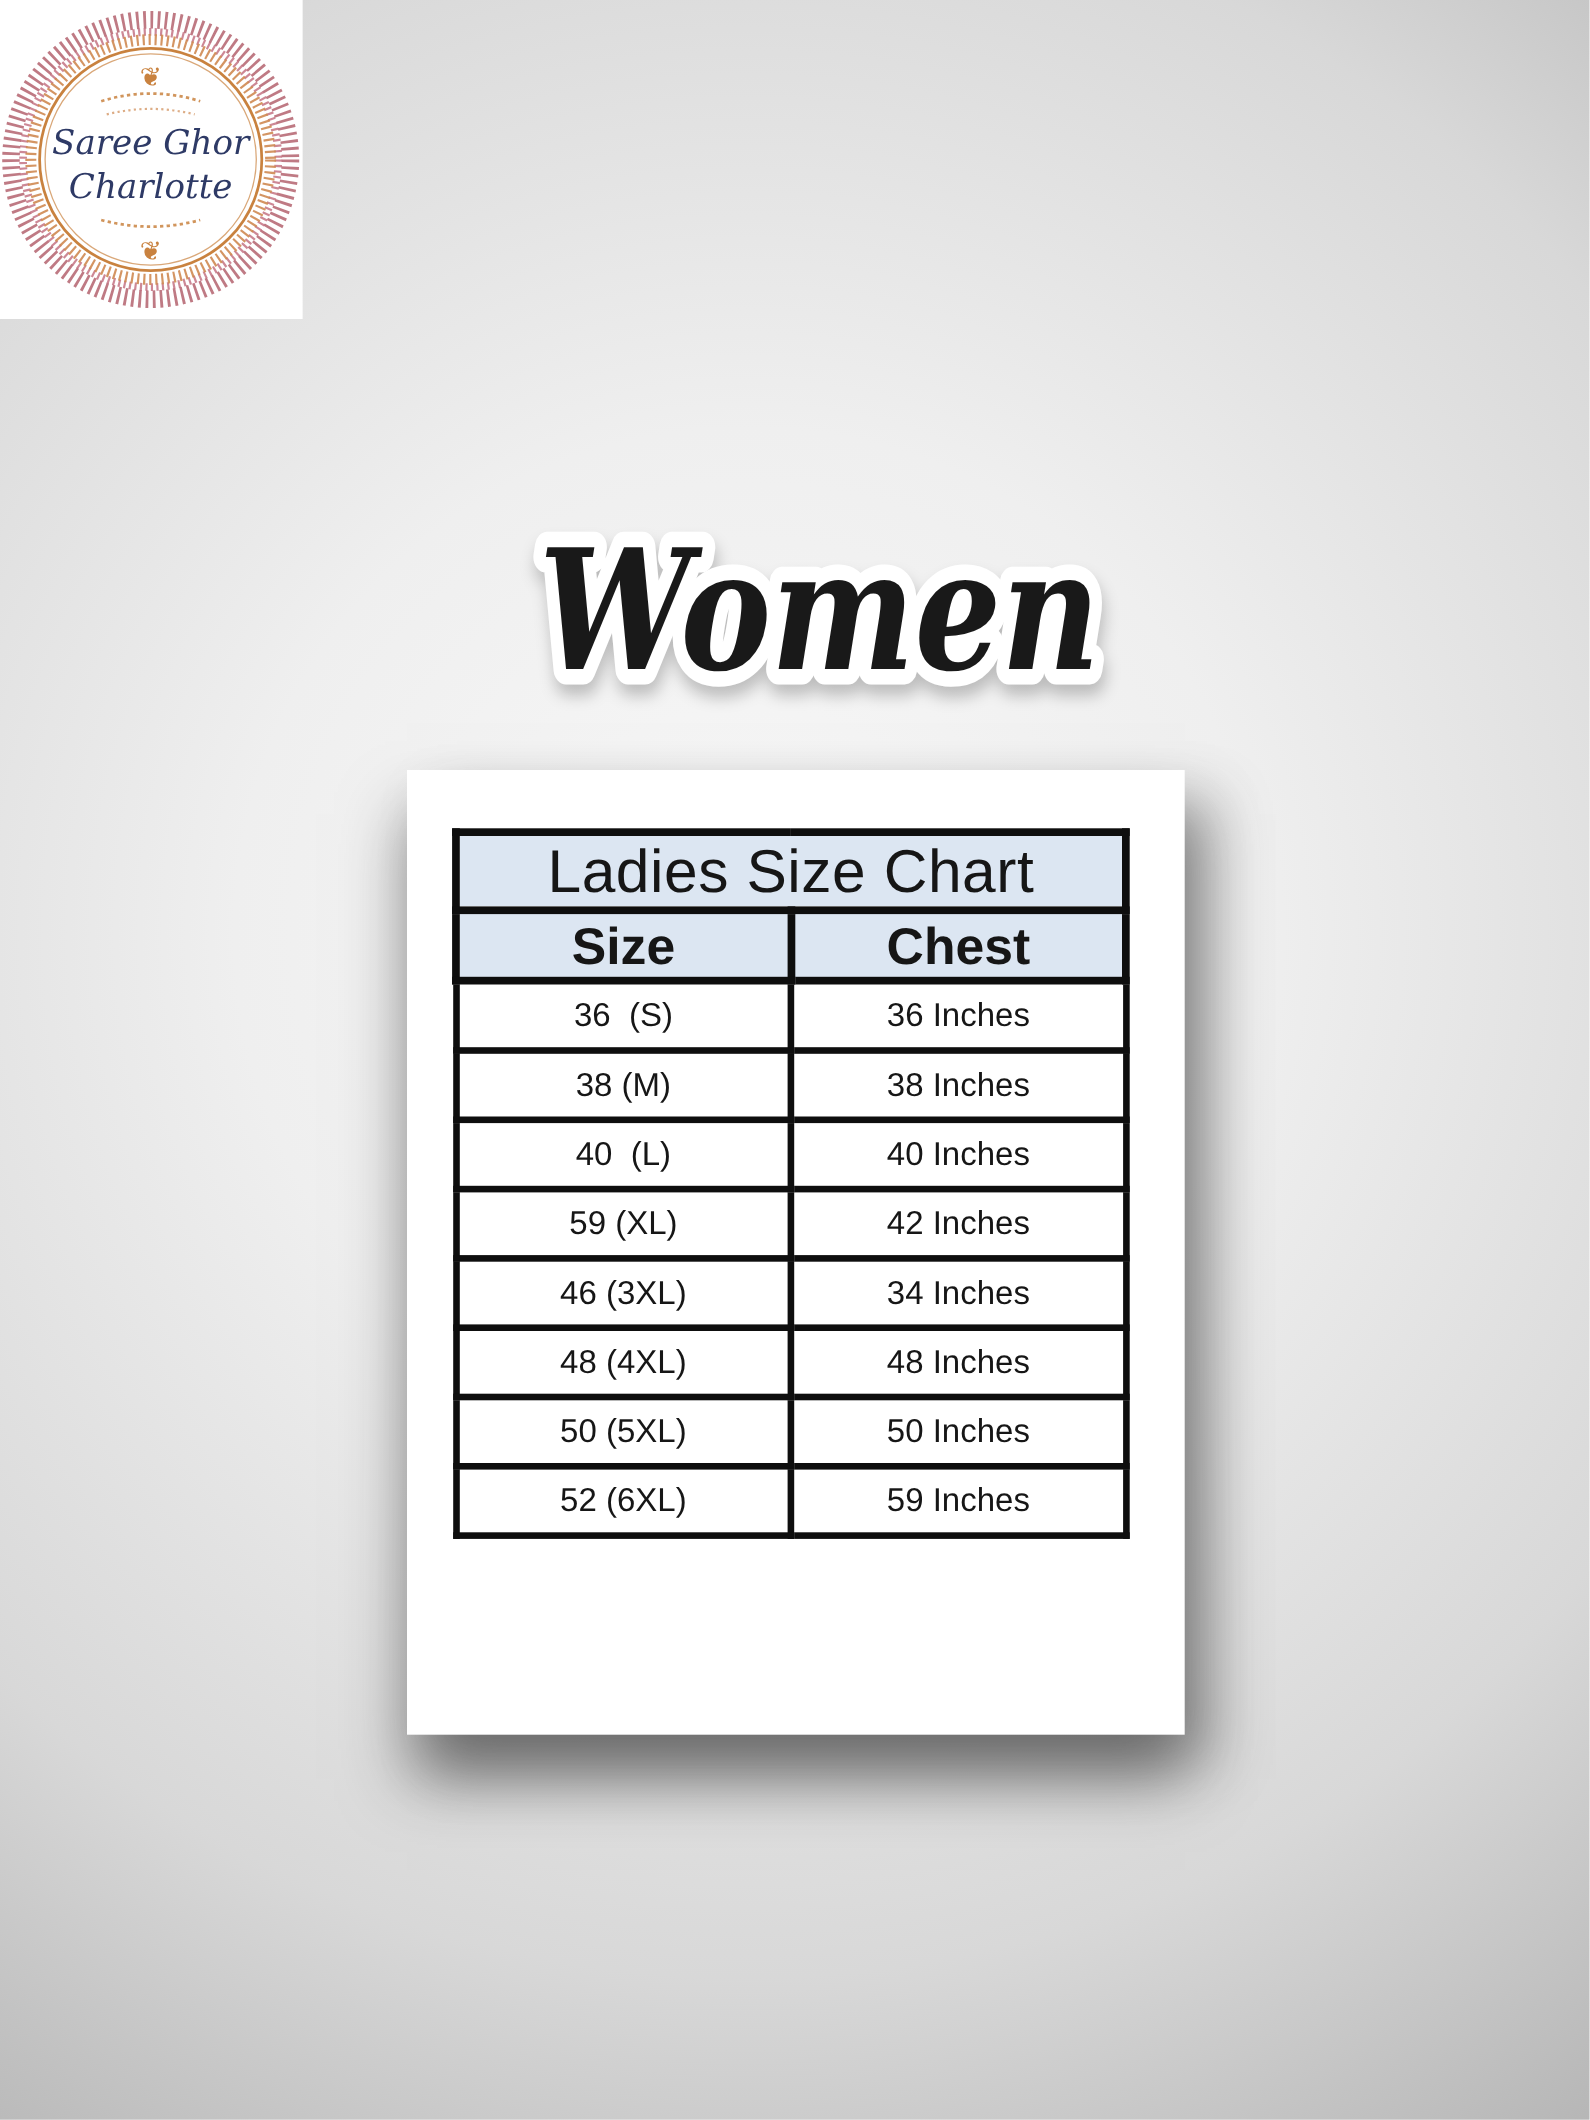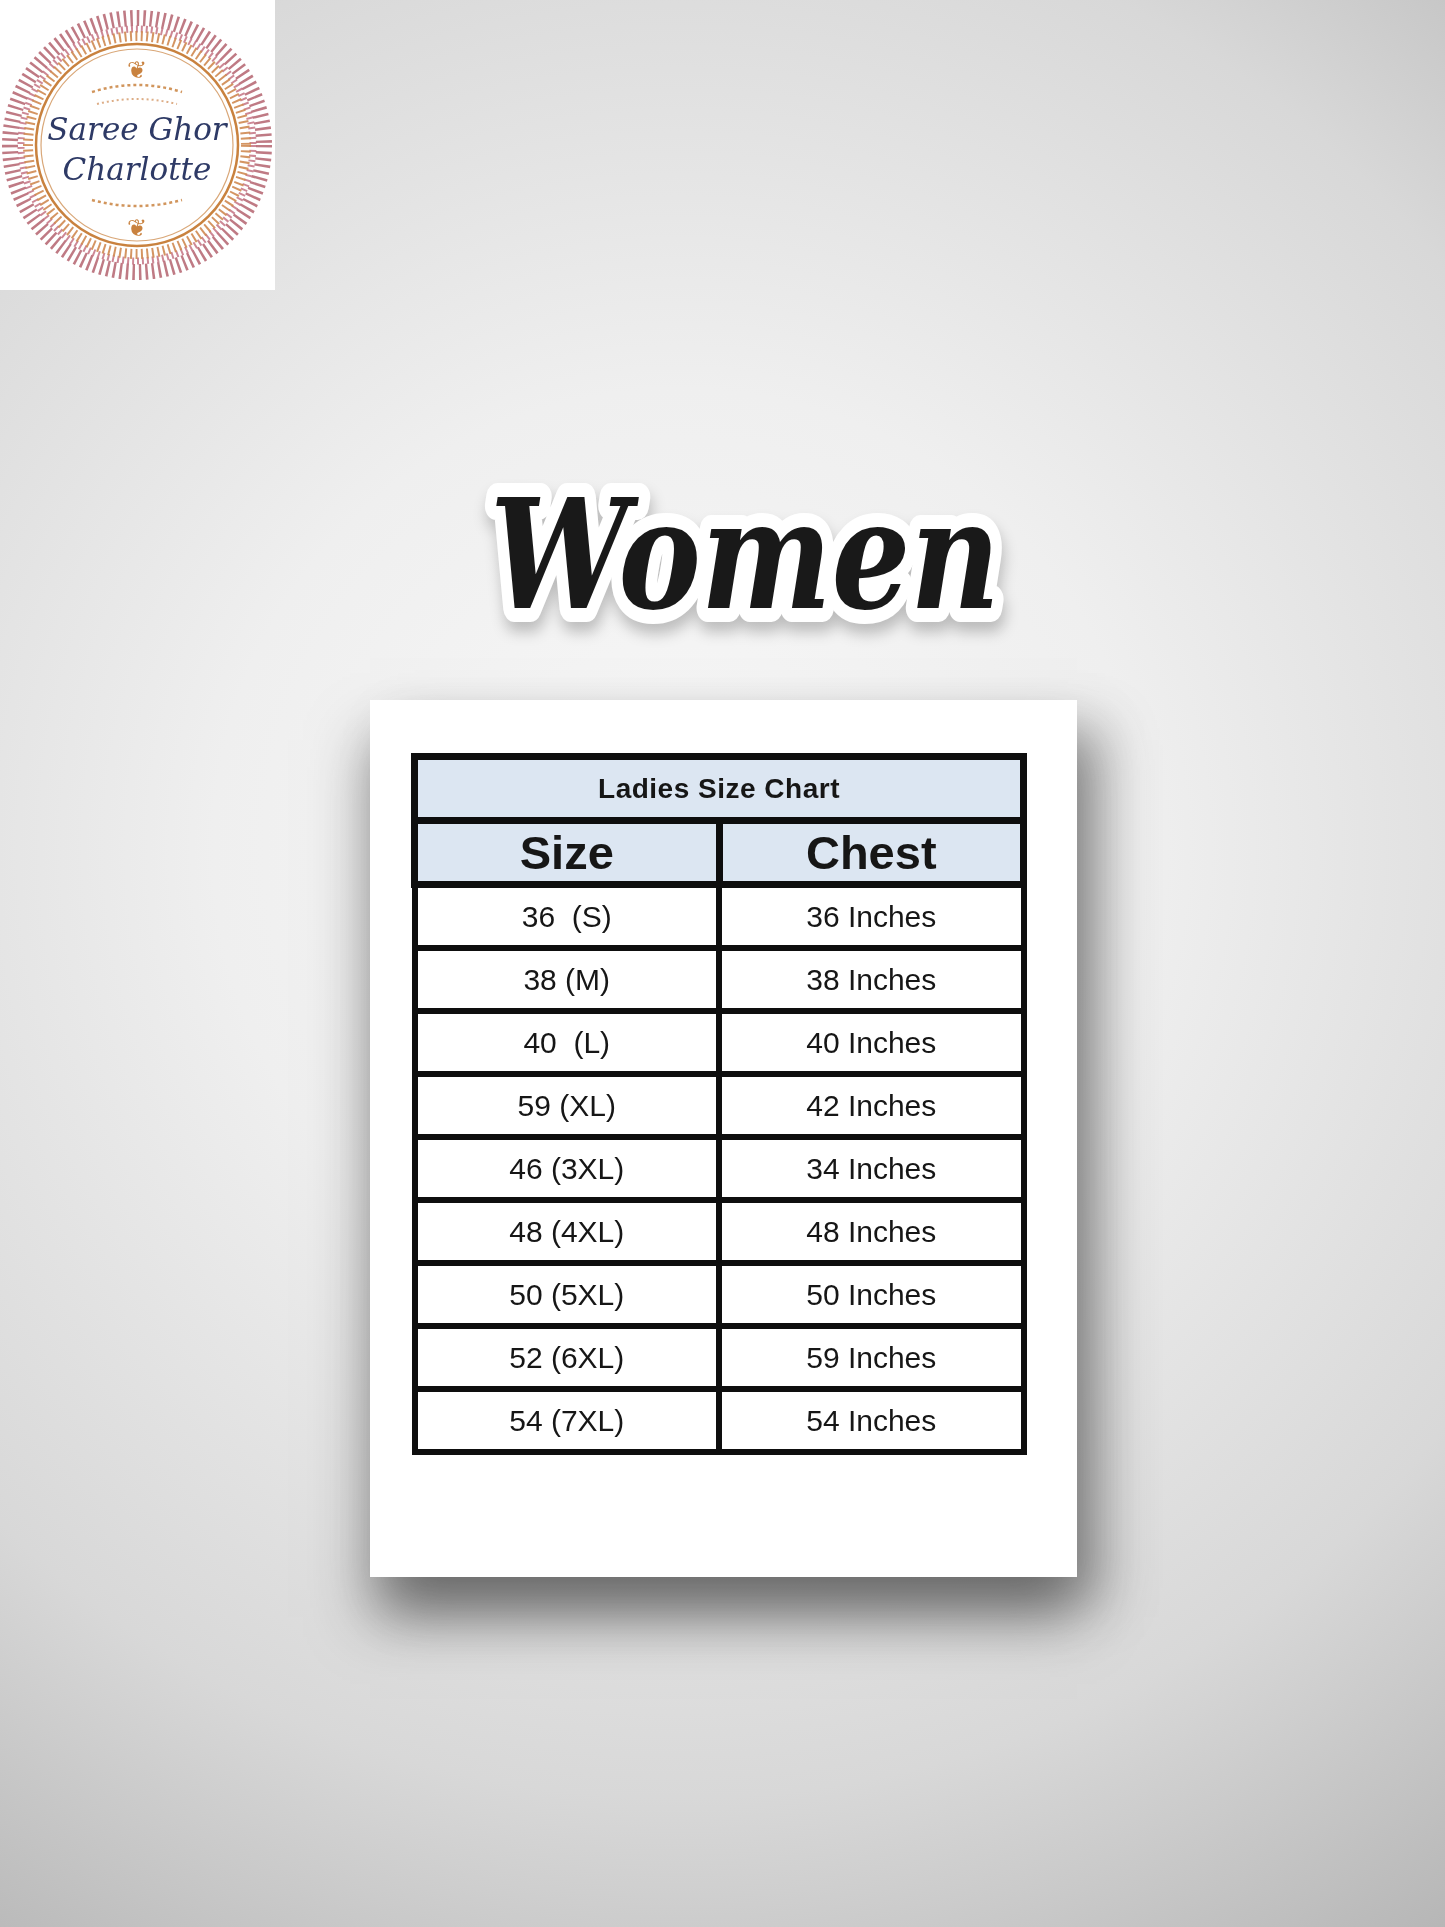--- a/index.html
+++ b/index.html
@@ -57,22 +57,22 @@
     text-align: center;
     vertical-align: middle;
     color: #161616;
     padding: 0;
     height: 57px;
     overflow: hidden;
   }
   table.size-chart .outer { border-width: 7px; }
   tr.chart-title-row th {
     background: #dce6f2;
-    font-size: 28px;
-    font-weight: bold;
+    font-size: 55px;
+    font-weight: normal;
     letter-spacing: 0.5px;
   }
   tr.col-header-row th {
     background: #dce6f2;
     font-size: 47px;
     font-weight: bold;
   }
   tr.data-row td {
     font-size: 30px;
     font-weight: normal;
@@ -144,19 +144,15 @@
         <td>48 Inches</td>
       </tr>
       <tr class="data-row">
         <td>50 (5XL)</td>
         <td>50 Inches</td>
       </tr>
       <tr class="data-row">
         <td>52 (6XL)</td>
         <td>59 Inches</td>
       </tr>
-      <tr class="data-row">
-        <td>54 (7XL)</td>
-        <td>54 Inches</td>
-      </tr>
     </tbody>
   </table>
 </div>
 
 </body></html>

